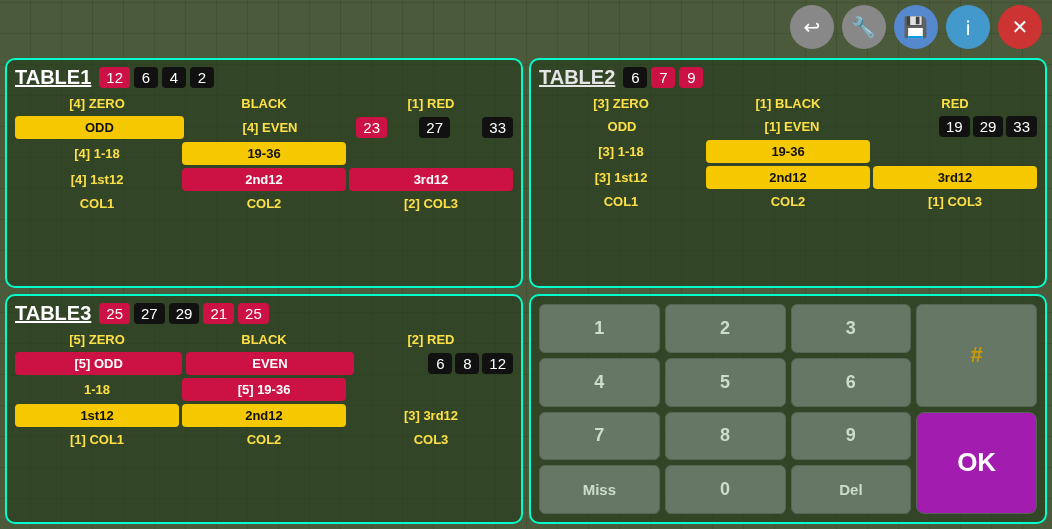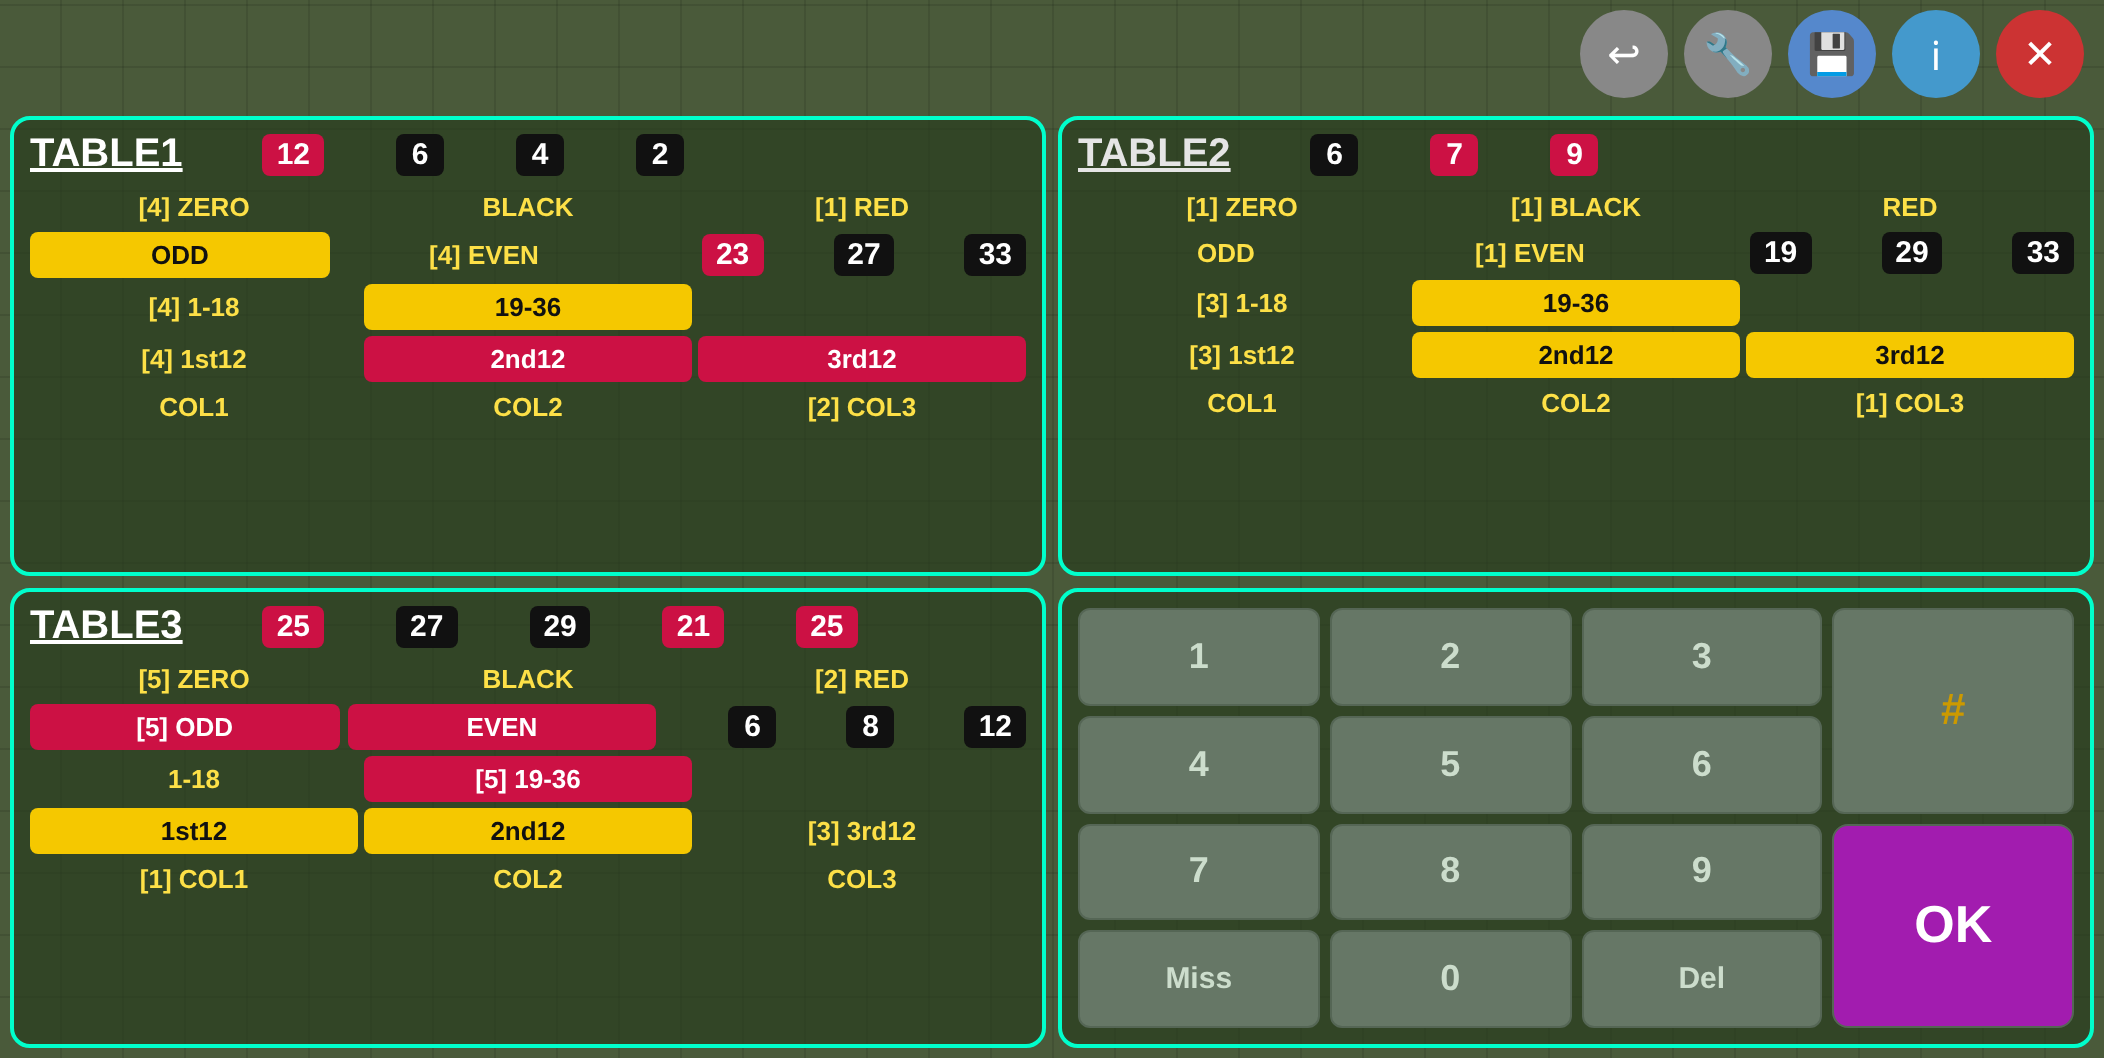--- a/index.html
+++ b/index.html
@@ -79,25 +79,24 @@
       color: white;
       font-size: 20px;
       font-weight: bold;
       text-decoration: underline;
       margin-right: 4px;
     }
     .badge {
       border-radius: 4px;
       padding: 2px 7px;
       font-size: 15px;
-      font-weight: bold;
+      font-weight: normal;
       color: white;
       min-width: 24px;
       text-align: center;
-      margin-left: 32px;
     }
     .badge-red { background: #cc1144; }
     .badge-black { background: #111; }
 
     
     .data-row {
       display: grid;
       grid-template-columns: 1fr 1fr 1fr;
       gap: 3px;
       align-items: center;
@@ -206,21 +205,21 @@
 
   <div class="panel">
     <div class="table-header">
       <span class="table-title" style="color:#e5e5e5;">TABLE2</span>
       <span class="badge badge-black">6</span>
       <span class="badge badge-red">7</span>
       <span class="badge badge-red">9</span>
     </div>
 
     <div class="data-row">
-      <span class="cell cell-plain">[1] ZERO</span>
+      <span class="cell cell-plain">[3] ZERO</span>
       <span class="cell cell-plain">[1] BLACK</span>
       <span class="cell cell-plain">RED</span>
     </div>
 
     <div style="display:flex; align-items:center; gap:4px;">
       <span class="cell cell-plain" style="flex:1;">ODD</span>
       <span class="cell cell-plain" style="flex:1;">[1] EVEN</span>
       <div style="flex:1;display:flex;gap:3px;justify-content:flex-end;">
         <span class="badge badge-black">19</span>
         <span class="badge badge-black">29</span>

